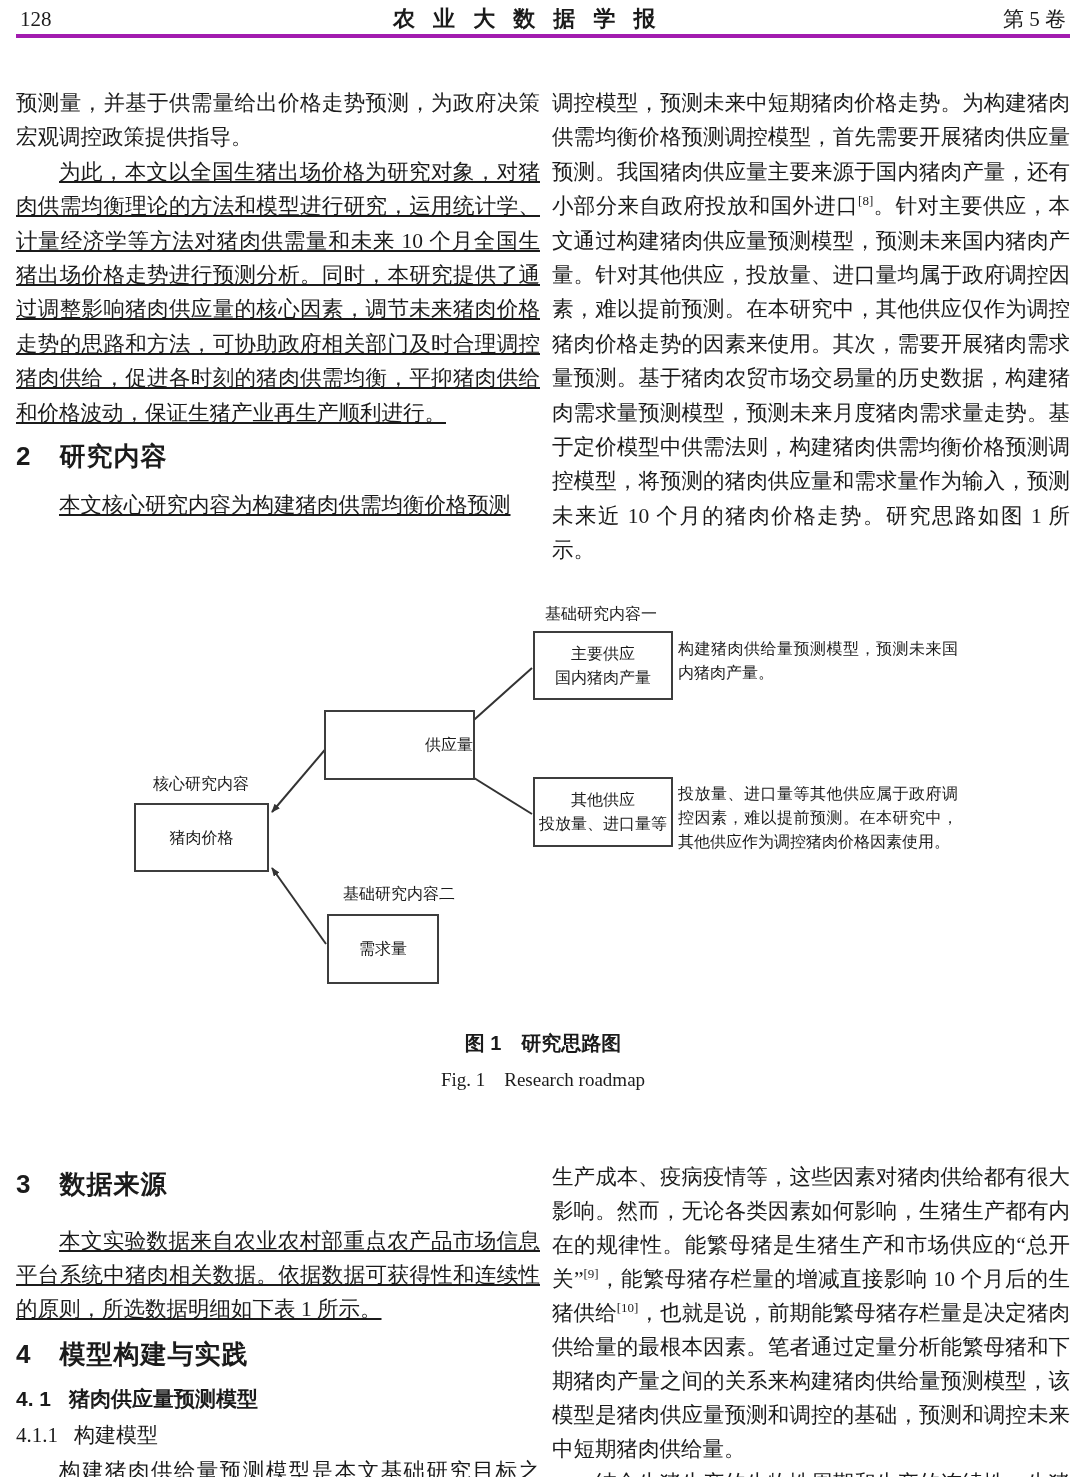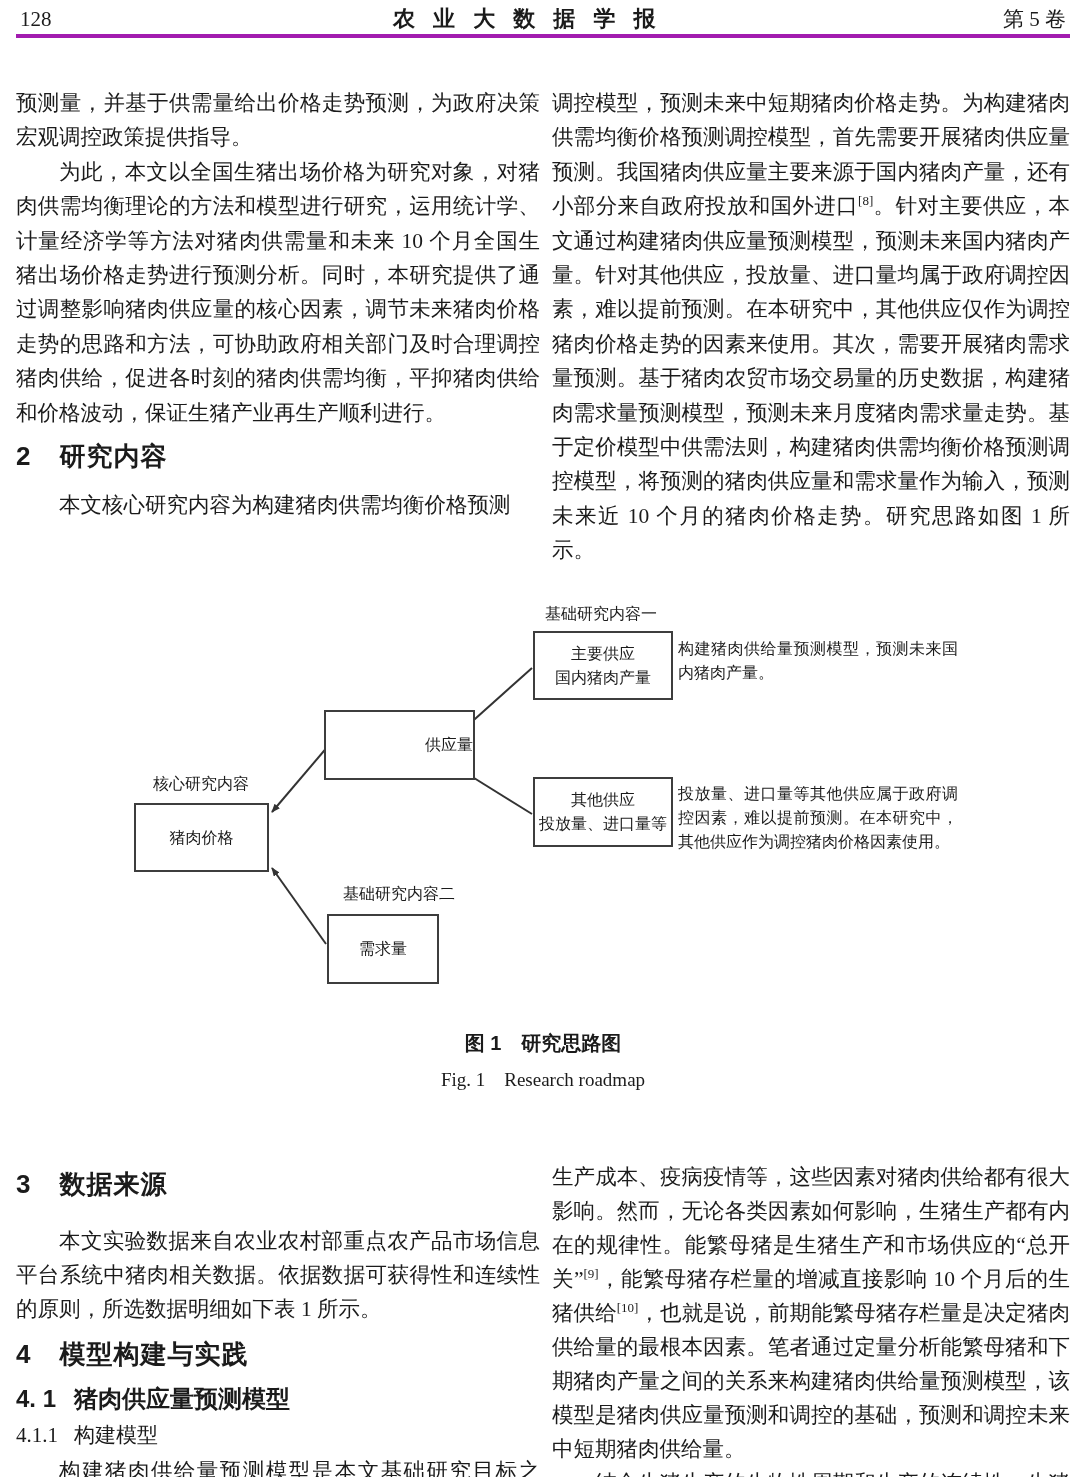--- a/index.html
+++ b/index.html
@@ -22,33 +22,33 @@
   
   .cols{display:flex;margin-top:24px;}
   .col-left{width:524px;}
   .col-gap{width:12px;}
   .col-right{width:518px;}
   .top-cols{box-sizing:border-box;padding-top:24px;height:522px;overflow:hidden;}
   .bottom-cols{box-sizing:border-box;padding-top:2px;height:365px;overflow:hidden;}
 
   p.body-p{margin:0;font-size:21.5px;line-height:34.4px;text-align:justify;}
   .bottom-cols p.body-p{line-height:34px;}
-  .indent{text-indent:2em;}
+  .indent{text-indent:2em;text-decoration:underline;}
   sup{font-size:13px;line-height:0;vertical-align:super;}
 
   h2.sec{
     font-family:"Liberation Sans", sans-serif;font-weight:700;
     font-size:26px;line-height:32px;margin:10px 0 16px 0;letter-spacing:1px;
   }
   h2.sec .hnum{margin-right:28px;font-weight:700;}
   h2.sec3{margin:8px 0 24px 0;}
   h2.sec4{margin:12px 0 16px 0;}
   h3.subsec{
     font-family:"Liberation Sans", sans-serif;font-weight:700;
-    font-size:24px;line-height:26px;margin:0 0 10px 0;
+    font-size:21px;line-height:26px;margin:0 0 10px 0;
   }
   h3.subsec .hnum{margin-right:18px;}
   h4.subsubsec{
     font-family:"Liberation Serif", serif;font-weight:400;
     font-size:21px;line-height:26px;margin:0 0 6px 0;
   }
   h4.subsubsec .hnum{margin-right:16px;}
 
   
   .figure{position:relative;height:550px;}

